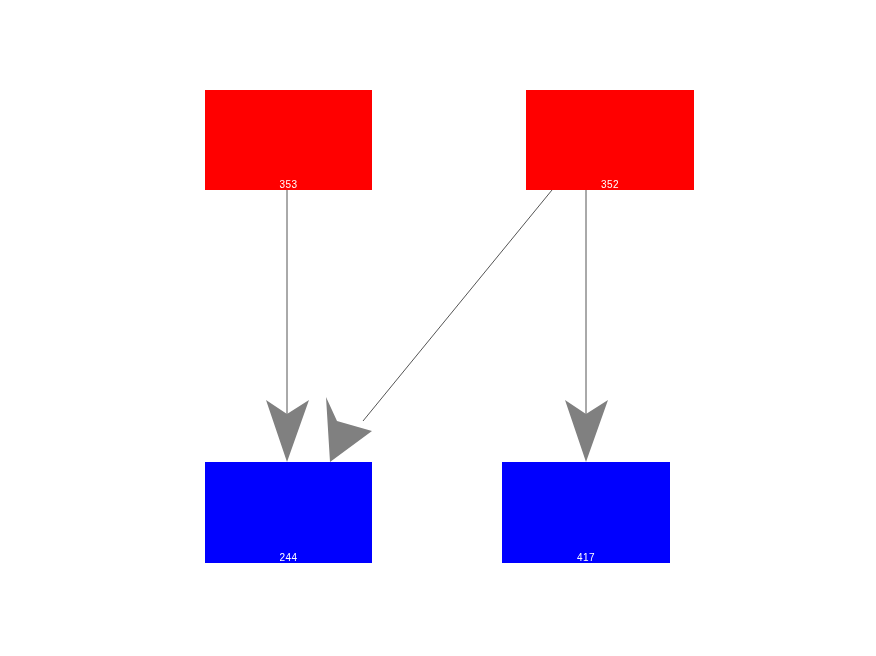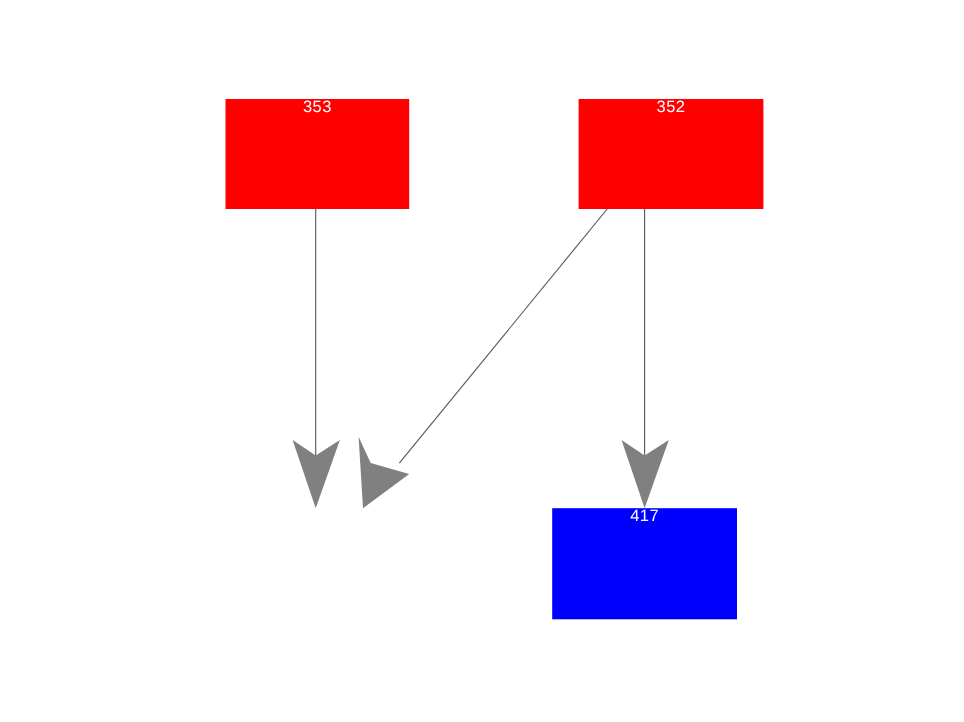--- a/index.html
+++ b/index.html
@@ -23,25 +23,25 @@
     position: absolute;
     left: 0;
     top: 0;
     width: 876px;
     height: 656px;
   }
   .graph-node {
     position: absolute;
     box-sizing: border-box;
     display: flex;
-    align-items: flex-start;
+    align-items: flex-end;
     justify-content: center;
     color: #ffffff;
     font-family: "Liberation Sans", sans-serif;
-    font-size: 15px;
+    font-size: 10px;
     line-height: 1;
     letter-spacing: 0.4px;
     z-index: 2;
   }
   .node-label {
     pointer-events: none;
     display: block;
   }
 </style>
 </head>
@@ -68,18 +68,21 @@
   </svg>
 
   <div class="graph-node" style="left:205px; top:90px; width:167px; height:100px; background:#ff0000;">
     <span class="node-label">353</span>
   </div>
 
   <div class="graph-node" style="left:502px; top:90px; width:168px; height:100px; background:#ff0000;margin-left:24px;">
     <span class="node-label">352</span>
   </div>
 
+  <div class="graph-node" style="left:205px; top:462px; width:167px; height:101px; background:#0000ff;">
+    <span class="node-label">244</span>
+  </div>
 
   <div class="graph-node" style="left:502px; top:462px; width:168px; height:101px; background:#0000ff;">
     <span class="node-label">417</span>
   </div>
 
 </div>
 
 </body></html>

